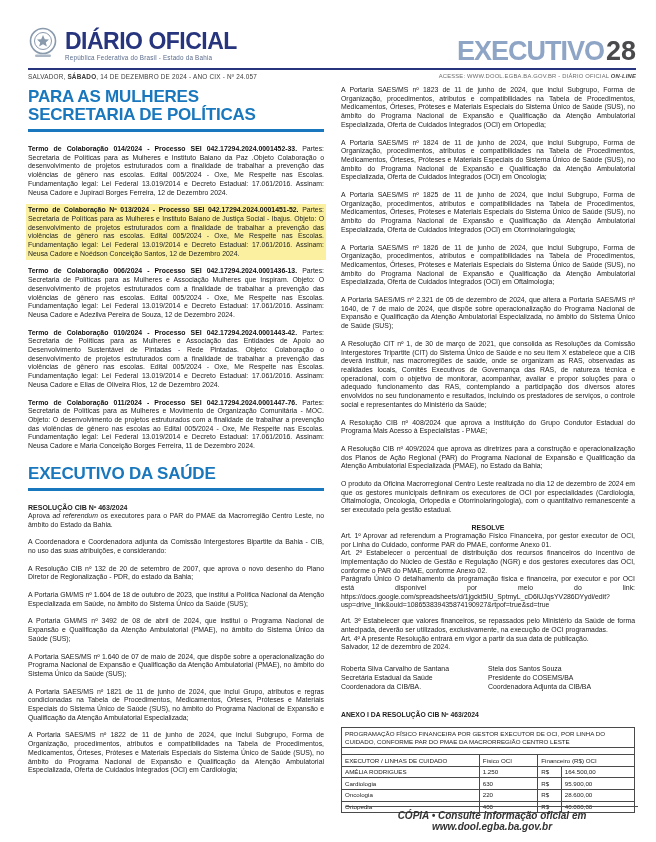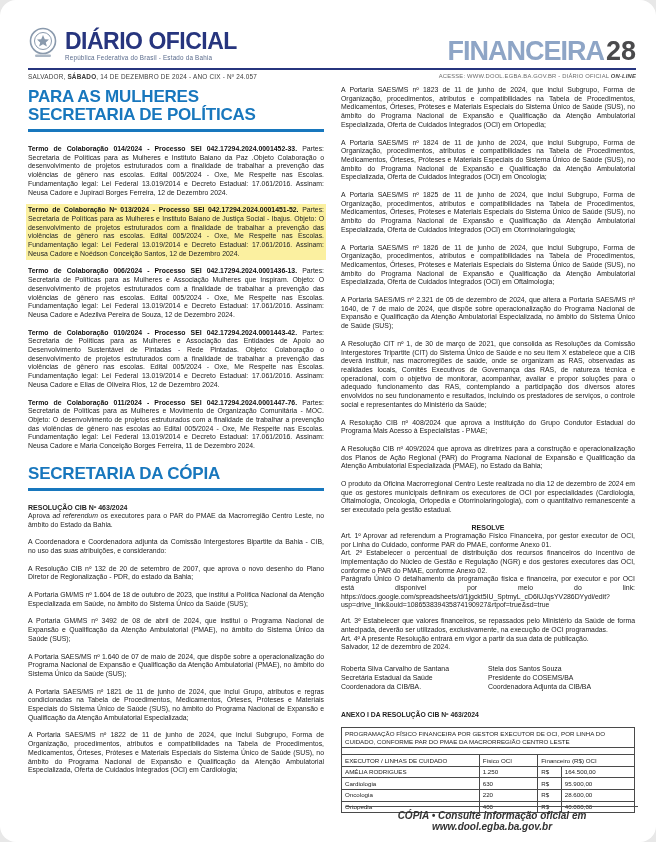--- a/index.html
+++ b/index.html
@@ -1,20 +1,20 @@
 <!DOCTYPE html>
 <html><head>
 <meta charset="utf-8">
 <style>
   * { margin:0; padding:0; box-sizing:border-box; }
   html,body { background:#e8e8e8; }
   body { font-family:"Liberation Sans", sans-serif; }
   .page {
     position:relative; width:656px; height:842px; background:#ffffff;
-    margin:0 auto; overflow:hidden; color:#1e1e1e;border-radius:16px;
+    margin:0 auto; overflow:hidden; color:#1e1e1e;
   }
 
   
   .header { position:absolute; top:26px; left:28px; right:20px; }
   .header-top { display:flex; justify-content:space-between; align-items:flex-end; }
   .brand { display:flex; align-items:center; gap:7px; }
   .brand-text .brand-title {
     font-size:23px; font-weight:bold; letter-spacing:-0.5px;
     color:#27357e; line-height:22px;
   }
@@ -96,21 +96,21 @@
             <polygon points="15,9 16.8,13.2 21,13.6 17.8,16.4 18.9,20.6 15,18.2 11.1,20.6 12.2,16.4 9,13.6 13.2,13.2" fill="#8a9aad"></polygon>
             <rect x="7" y="28.5" width="16" height="2.4" rx="1.2" fill="#aab6c4"></rect>
           </svg>
         </span>
         <span class="brand-text">
           <div class="brand-title">DIÁRIO OFICIAL</div>
           <div class="brand-tagline">República Federativa do Brasil - Estado da Bahia</div>
         </span>
       </div>
       <div class="edition">
-        <span class="edition-label">FINANCEIRA</span>
+        <span class="edition-label">EXECUTIVO</span>
         <span class="edition-number">28</span>
       </div>
     </div>
     <div class="header-rule"></div>
     <div class="header-meta">
       <div class="meta-left"><span>SALVADOR, </span><b>SÁBADO</b><span>, 14 DE DEZEMBRO DE 2024 - ANO CIX - Nº 24.057</span></div>
       <div class="meta-right"><span>ACESSE: WWW.DOOL.EGBA.BA.GOV.BR - DIÁRIO OFICIAL </span><span class="online">ON-LINE</span></div>
     </div>
   </div>
 
@@ -126,21 +126,21 @@
 
     <p class="para highlight"><b>Termo de Colaboração Nº 013/2024 - Processo SEI 042.17294.2024.0001451-52.</b> <span>Partes: Secretaria de Políticas para as Mulheres e Instituto Baiano de Justiça Social - Ibajus. Objeto: O desenvolvimento de projetos estruturados com a finalidade de trabalhar a prevenção das violências de gênero nas escolas. Edital 005/2024 - Oxe, Me Respeite nas Escolas. Fundamentação legal: Lei Federal 13.019/2014 e Decreto Estadual: 17.061/2016. Assinam: Neusa Cadore e Noédson Conceição Santos, 12 de Dezembro 2024.</span></p>
 
     <p class="para"><b>Termo de Colaboração 006/2024 - Processo SEI 042.17294.2024.0001436-13.</b> <span>Partes: Secretaria de Políticas para as Mulheres e Associação Mulheres que Inspiram. Objeto: O desenvolvimento de projetos estruturados com a finalidade de trabalhar a prevenção das violências de gênero nas escolas. Edital 005/2024 - Oxe, Me Respeite nas Escolas. Fundamentação legal: Lei Federal 13.019/2014 e Decreto Estadual: 17.061/2016. Assinam: Neusa Cadore e Adezilva Pereira de Souza, 12 de Dezembro 2024.</span></p>
 
     <p class="para"><b>Termo de Colaboração 010/2024 - Processo SEI 042.17294.2024.0001443-42.</b> <span>Partes: Secretaria de Políticas para as Mulheres e Associação das Entidades de Apoio ao Desenvolvimento Sustentável de Pintadas - Rede Pintadas. Objeto: Colaboração o desenvolvimento de projetos estruturados com a finalidade de trabalhar a prevenção das violências de gênero nas escolas. Edital 005/2024 - Oxe, Me Respeite nas Escolas. Fundamentação legal: Lei Federal 13.019/2014 e Decreto Estadual: 17.061/2016. Assinam: Neusa Cadore e Elias de Oliveira Rios, 12 de Dezembro 2024.</span></p>
 
     <p class="para"><b>Termo de Colaboração 011/2024 - Processo SEI 042.17294.2024.0001447-76.</b> <span>Partes: Secretaria de Políticas para as Mulheres e Movimento de Organização Comunitária - MOC. Objeto: O desenvolvimento de projetos estruturados com a finalidade de trabalhar a prevenção das violências de gênero nas escolas ao Edital 005/2024 - Oxe, Me Respeite nas Escolas. Fundamentação legal: Lei Federal 13.019/2014 e Decreto Estadual: 17.061/2016. Assinam: Neusa Cadore e Maria Conceição Borges Ferreira, 11 de Dezembro 2024.</span></p>
 
     <div class="saude-title-block">
-      <div class="section-title">SECRETARIA DA CÓPIA</div>
+      <div class="section-title">EXECUTIVO DA SAÚDE</div>
       <div class="section-rule"></div>
     </div>
 
     <div class="res-title">RESOLUÇÃO CIB Nº 463/2024</div>
     <p class="res-summary"><span>Aprova </span><span class="it">ad referendum</span><span> os executores para o PAR do PMAE da Macrorregião Centro Leste, no âmbito do Estado da Bahia.</span></p>
 
     <p class="para">A Coordenadora e Coordenadora adjunta da Comissão Intergestores Bipartite da Bahia - CIB, no uso das suas atribuições, e considerando:</p>
     <p class="para">A Resolução CIB nº 132 de 20 de setembro de 2007, que aprova o novo desenho do Plano Diretor de Regionalização - PDR, do estado da Bahia;</p>
     <p class="para">A Portaria GM/MS nº 1.604 de 18 de outubro de 2023, que institui a Política Nacional da Atenção Especializada em Saúde, no âmbito do Sistema Único da Saúde (SUS);</p>
     <p class="para">A Portaria GM/MS nº 3492 de 08 de abril de 2024, que institui o Programa Nacional de Expansão e Qualificação da Atenção Ambulatorial (PMAE), no âmbito do Sistema Único da Saúde (SUS);</p>

